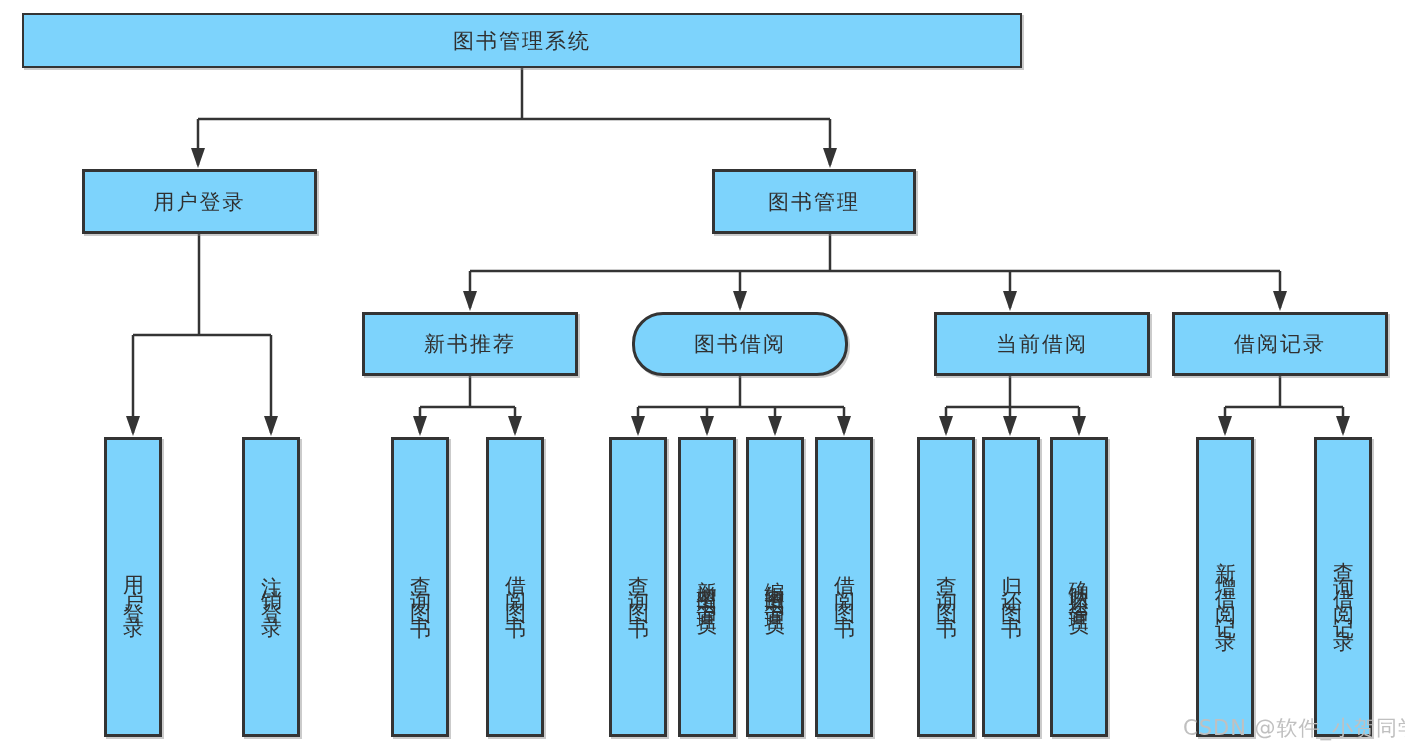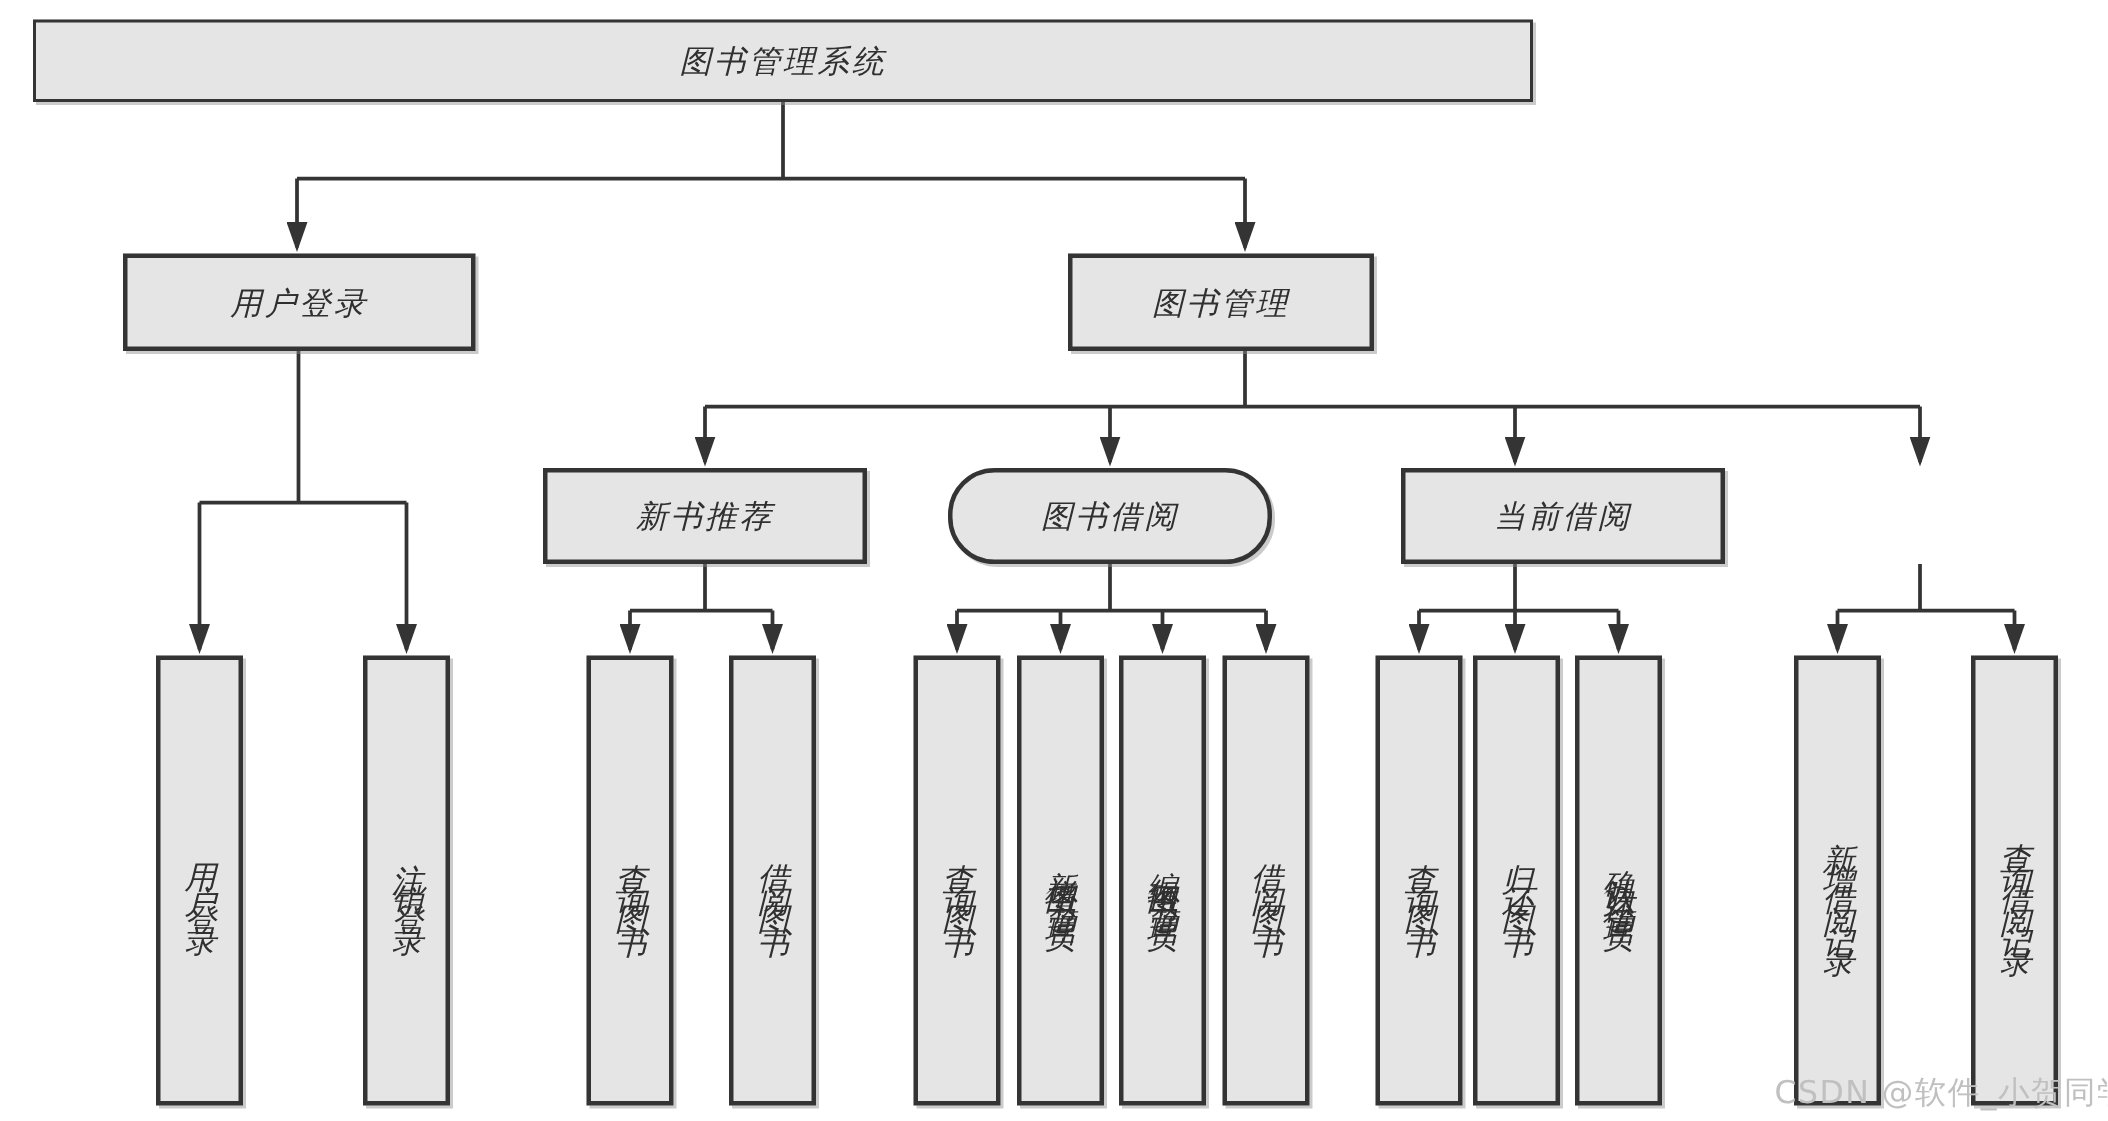--- a/index.html
+++ b/index.html
@@ -4,25 +4,24 @@
 <style>
   html,body { margin:0; padding:0; background:#ffffff; }
   .stage {
     position:relative; width:1405px; height:747px; overflow:hidden;
     background:#ffffff;
     font-family:"DejaVu Sans","Liberation Sans",sans-serif;
     color:#303030;
   }
   svg.wires { position:absolute; left:0; top:0; width:1405px; height:747px; z-index:1; }
   .box {
-    position:absolute; box-sizing:border-box; background:#e5e5e5;
+    position:absolute; box-sizing:border-box; background:#7dd3fc;
     border:3px solid #343434; z-index:2;
     display:flex; align-items:center; justify-content:center;
     box-shadow:2px 2px 0 rgba(140,140,140,0.45);
-    font-style:italic;
   }
   .root { left:22px; top:13px; width:1000px; height:55px; border-width:2px;
           font-size:21px; letter-spacing:2px; }
   .branch { top:169px; height:65px; font-size:21px; letter-spacing:2px; }
   .b-user { left:82px;  width:235px; }
   .b-book { left:712px; width:204px; }
   .lvl { top:312px; height:64px; width:216px; font-size:21px; letter-spacing:2px; }
   .m-rec { left:362px; } .m-bor { left:632px;border-radius:31px; } .m-cur { left:934px; } .m-hist { left:1172px; }
   .leaf { top:437px; height:300px; width:58px; font-size:21px; }
   .leaf .vtxt { writing-mode:vertical-rl; letter-spacing:14px; line-height:1; }
@@ -98,20 +97,21 @@
   </svg>
 
   <div class="box root">图书管理系统</div>
 
   <div class="box branch b-user">用户登录</div>
   <div class="box branch b-book">图书管理</div>
 
   <div class="box lvl m-rec">新书推荐</div>
   <div class="box lvl m-bor">图书借阅</div>
   <div class="box lvl m-cur">当前借阅</div>
+  <div class="box lvl m-hist">借阅记录</div>
 
   <div class="box leaf lf1">
     <span class="vtxt">用户登录</span>
   </div>
   <div class="box leaf lf2">
     <span class="vtxt">注销登录</span>
   </div>
 
   <div class="box leaf lf3">
     <span class="vtxt">查询图书</span>

